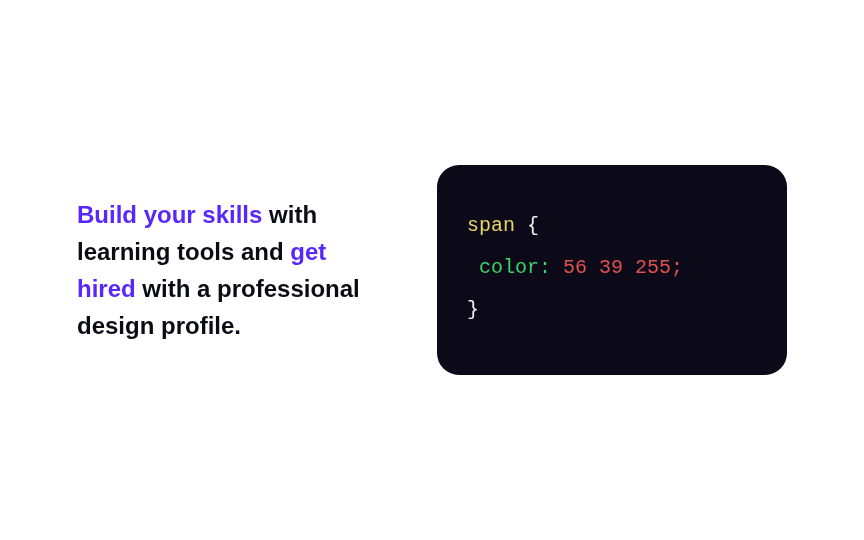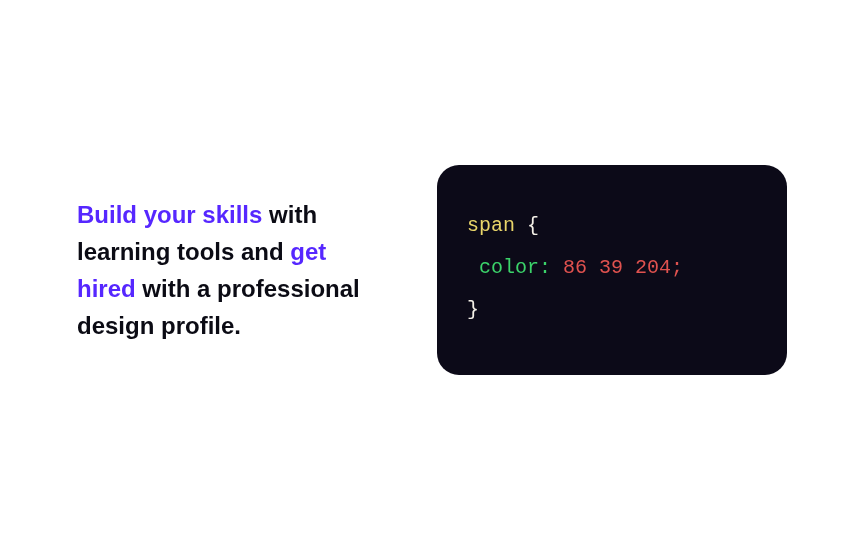--- a/index.html
+++ b/index.html
@@ -52,18 +52,18 @@
   </p>
 </div>
 
 <div class="code-card">
   <div class="code-line">
     <span class="tok-selector">span</span>
     <span class="tok-brace">{</span>
   </div>
   <div class="code-line indent">
     <span class="tok-prop">color</span><span class="tok-colon">:</span>
-    <span class="tok-value">86 39 204;</span>
+    <span class="tok-value">56 39 255;</span>
   </div>
   <div class="code-line">
     <span class="tok-brace">}</span>
   </div>
 </div>
 
 </body></html>

